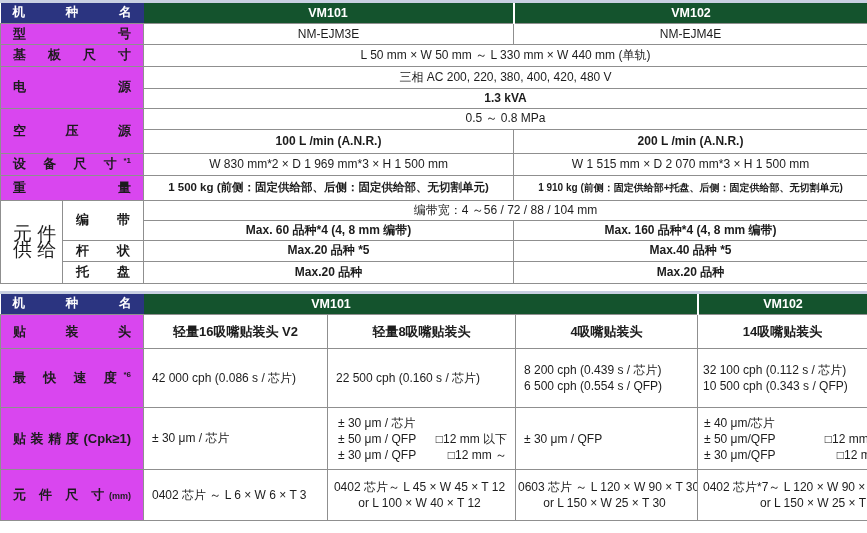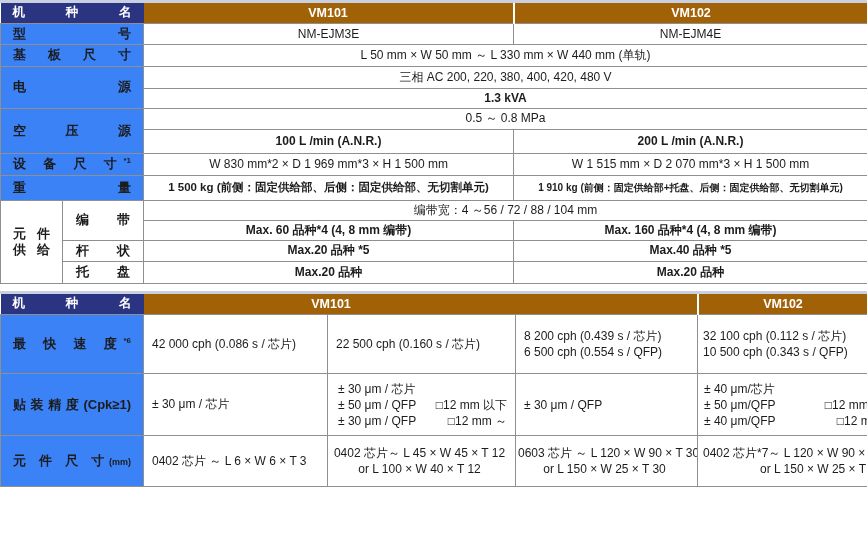--- a/index.html
+++ b/index.html
@@ -7,27 +7,27 @@
     width:867px;height:533px;overflow:hidden;
     font-family:"Liberation Sans","DejaVu Sans",sans-serif;
     color:#1c1c1c;font-size:12px;
     -webkit-font-smoothing:antialiased;
   }
   .strip{height:3px;background:#c9d0e2;}
   .gap{height:7px;background:#fff;}
   table{border-collapse:collapse;table-layout:fixed;width:867px;}
   td{border:1px solid #8f8f8f;padding:0 2px;text-align:center;vertical-align:middle;
      overflow:hidden;white-space:nowrap;margin-left:27px;}
-  tr.navy td{background:#a16207;color:#fff;border:none;font-weight:bold;font-size:12.5px;}
+  tr.navy td{background:#14532d;color:#fff;border:none;font-weight:bold;font-size:12.5px;}
   tr.navy td.wdiv{border-left:2px solid #ffffff;}
   td.lbl{font-weight:bold;font-size:13px;text-align:justify;text-align-last:justify;
-         padding:0 12px;background:#3b82f6;}
+         padding:0 12px;background:#d946ef;}
   td.lbl sup,.sup{font-size:8px;font-weight:bold;vertical-align:super;}
   td.sublbl{font-weight:bold;font-size:13px;text-align:justify;text-align-last:justify;padding:0 13px;}
-  .vstack{line-height:16px;font-weight:bold;font-size:13px;}
+  .vstack{line-height:16px;font-weight:normal;font-size:19px;}
   .vstack div{text-align:justify;text-align-last:justify;padding:0 10px;}
   .b{font-weight:bold;}
   td.left{text-align:left;padding-left:8px;}
   td.right{text-align:center;padding-right:6px;}
   .twoline{line-height:16px;}
   .acc{line-height:16px;}
   .acc-line{display:flex;justify-content:space-between;padding:0 6px 0 8px;}
   td.headcell{font-weight:bold;font-size:13px;}
   .t2vm101{text-align:center;padding-right:180px;}
   .clipbox{width:200px;text-align:left;line-height:16px;}
@@ -125,20 +125,27 @@
       <col style="width:188px">
       <col style="width:182px">
       <col style="width:170px">
     </colgroup>
   <tbody>
       <tr class="navy" style="height:21px">
     <td class="lbl" style="background:#2b3480;color:#fff">机 种 名</td>
     <td colspan="3" class="t2vm101">VM101</td>
     <td class="wdiv">VM102</td>
   </tr>
+  <tr style="height:34px">
+    <td class="lbl">贴 装 头</td>
+    <td class="headcell">轻量16吸嘴贴装头 V2</td>
+    <td class="headcell">轻量8吸嘴贴装头</td>
+    <td class="headcell">4吸嘴贴装头</td>
+    <td class="headcell">14吸嘴贴装头</td>
+  </tr>
   <tr style="height:59px">
     <td class="lbl"><span>最 快 速 度</span><sup>*6</sup></td>
     <td class="left">42 000 cph (0.086 s / 芯片)</td>
     <td class="left">22 500 cph (0.160 s / 芯片)</td>
     <td class="left">
       <div class="twoline">
         <div>8 200 cph (0.439 s / 芯片)</div>
         <div>6 500 cph (0.554 s / QFP)</div>
       </div>
     </td>
@@ -167,21 +174,21 @@
     </td>
     <td class="left">± 30 μm / QFP</td>
     <td class="left" style="padding:0">
       <div class="acc accbox">
         <div class="acc-line" style="justify-content:flex-start">± 40 μm/芯片</div>
         <div class="acc-line">
               <span>± 50 μm/QFP</span>
               <span>□12 mm 以下</span>
             </div>
         <div class="acc-line">
-              <span>± 40 μm/QFP</span>
+              <span>± 30 μm/QFP</span>
               <span>□12 mm ～</span>
             </div>
       </div>
     </td>
   </tr>
   <tr style="height:51px">
     <td class="lbl"><span>元 件 尺 寸</span><span class="sup" style="font-size:9px;vertical-align:baseline">(mm)</span></td>
     <td class="left">0402 芯片 ～ L 6 × W 6 × T 3</td>
     <td class="right">
       <div class="szline2">

